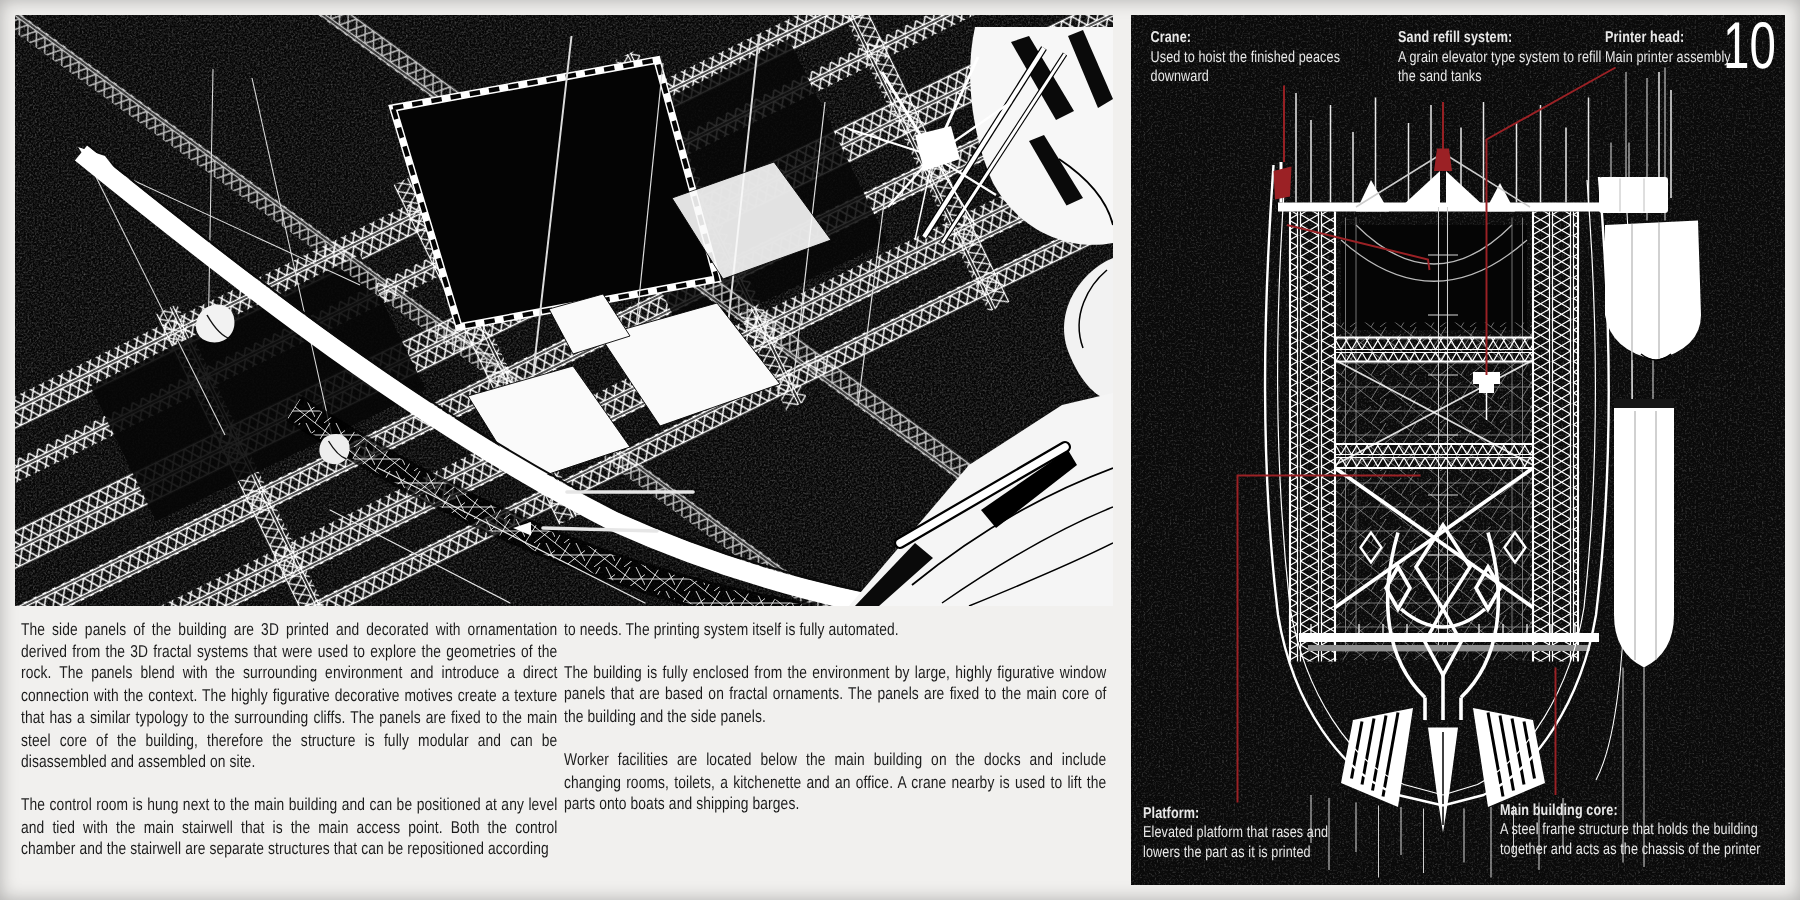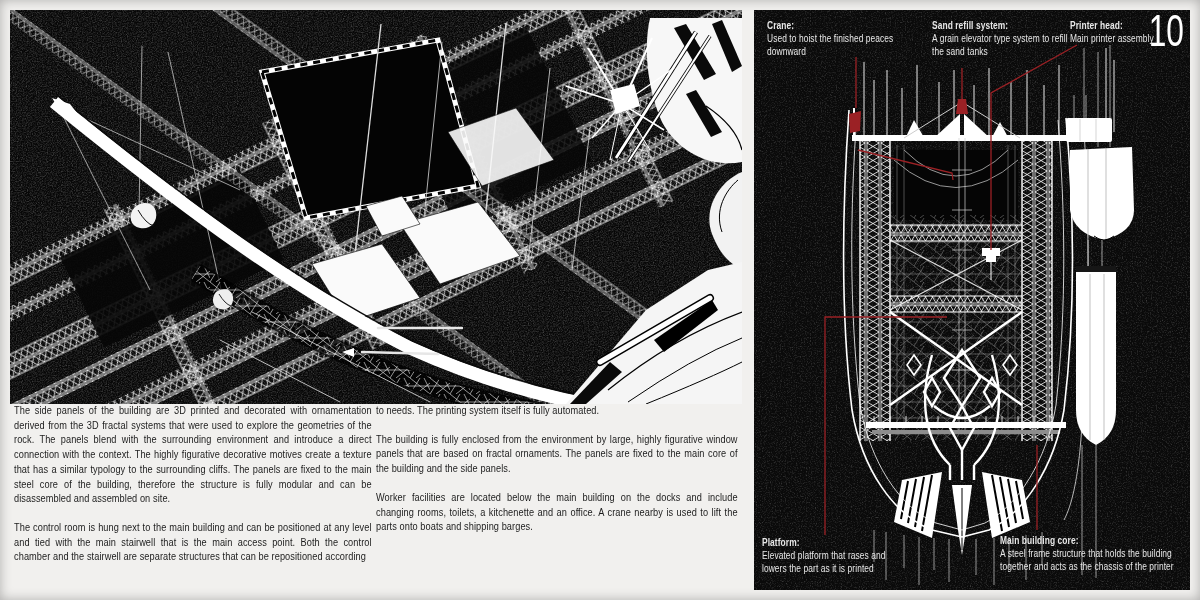--- a/index.html
+++ b/index.html
@@ -2,21 +2,21 @@
 <html style="--accent-red: #9b2125; --panel-bg: #0a0a0a; --paper: #f1f0ee; --body-ink: #1c1c1c; --annotation-ink: #e8e8e8; --drawing-ink: #ffffff;"><head>
 <meta charset="utf-8">
 <style>
   html,body{margin:0;padding:0;}
   body{width:1200px;height:600px;overflow:hidden;background:#e9e8e5;font-family:"Liberation Sans",sans-serif;}
   .board{position:relative;width:1200px;height:600px;background:var(--paper,#f1f0ee);box-shadow:inset 0 0 12px rgba(0,0,0,.28);}
   .panel-left{position:absolute;left:10px;top:10px;width:732px;height:582px;}
   .drawing-wrap-left{position:absolute;left:0;top:0;width:732px;height:394px;background:#070707;overflow:hidden;}
   .panel-right{position:absolute;left:754px;top:10px;width:436px;height:580px;background:var(--panel-bg,#0a0a0a);overflow:hidden;}
   svg.draw{position:absolute;left:0;top:0;display:block;}
-  .textblock{position:absolute;left:0;top:384px;width:732px;height:188px;}
+  .textblock{position:absolute;left:0;top:394px;width:732px;height:188px;}
   .textcol{position:absolute;top:9px;transform:scaleX(.8);transform-origin:0 0;font-size:11.5px;line-height:14.7px;
            text-align:justify;color:var(--body-ink,#1c1c1c);letter-spacing:.1px;}
   .textcol p{margin:0 0 14px 0;}
   #col1{left:4px;width:447px;}
   #col2{left:366px;width:452px;}
   .anno{position:absolute;color:var(--annotation-ink,#e8e8e8);font-size:10.5px;line-height:13px;
         transform:scaleX(.8);transform-origin:0 0;letter-spacing:.1px;}
   .anno .t{display:block;font-weight:700;}
   #anno-crane{left:13px;top:9px;width:190px;}
   #anno-sand{left:178px;top:9px;width:172px;}

